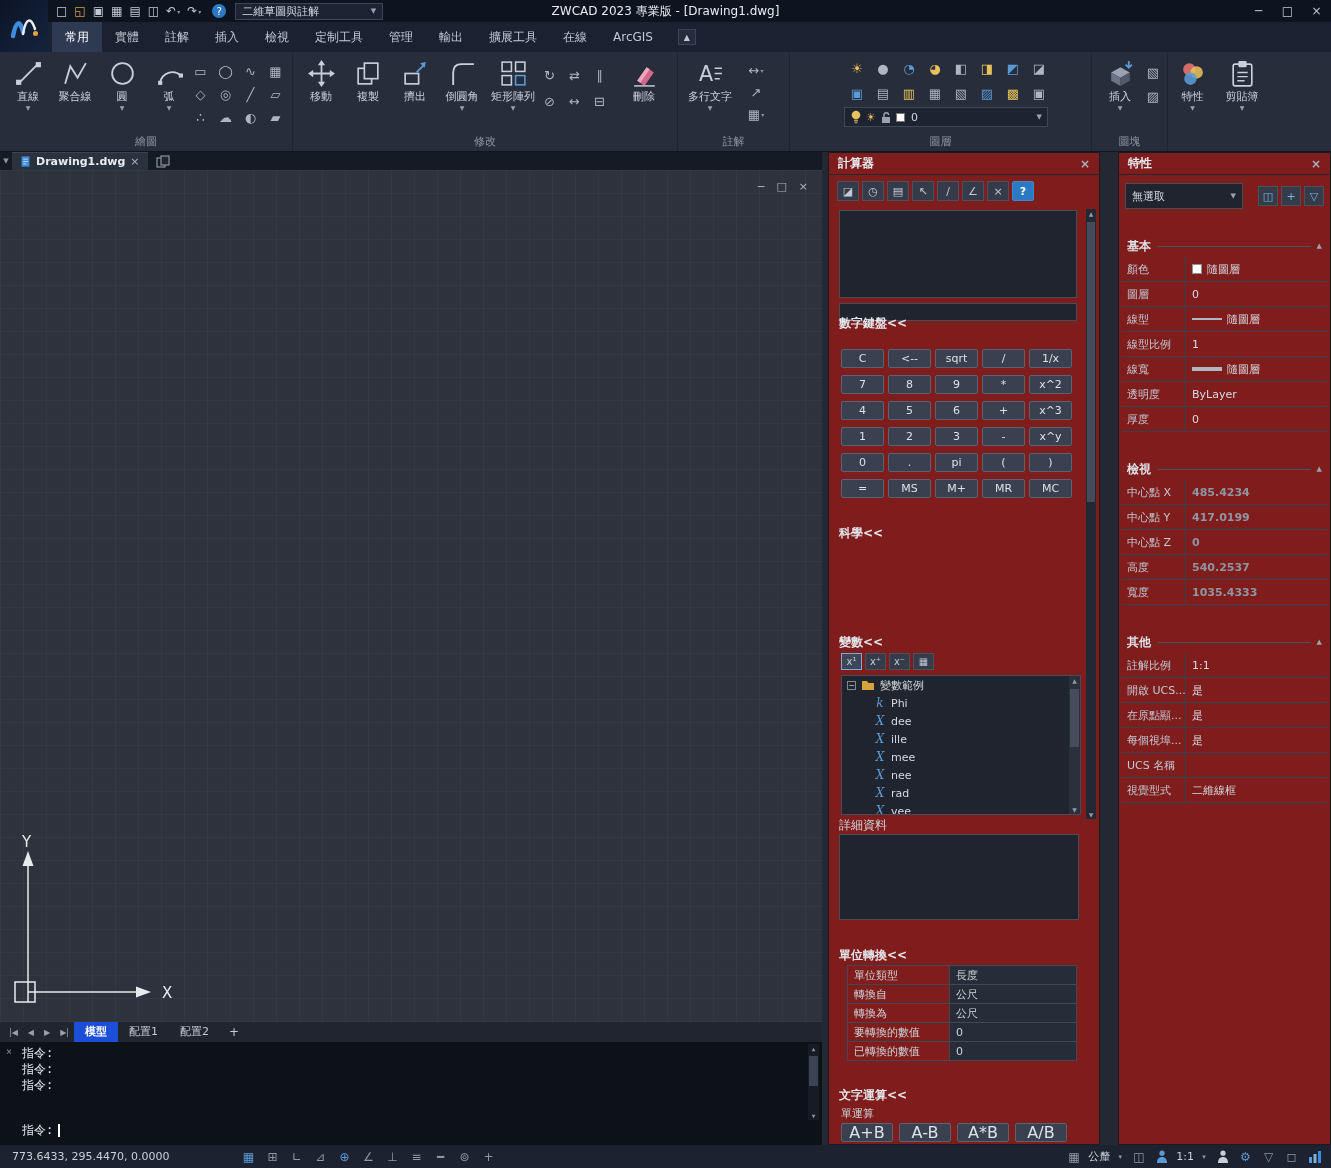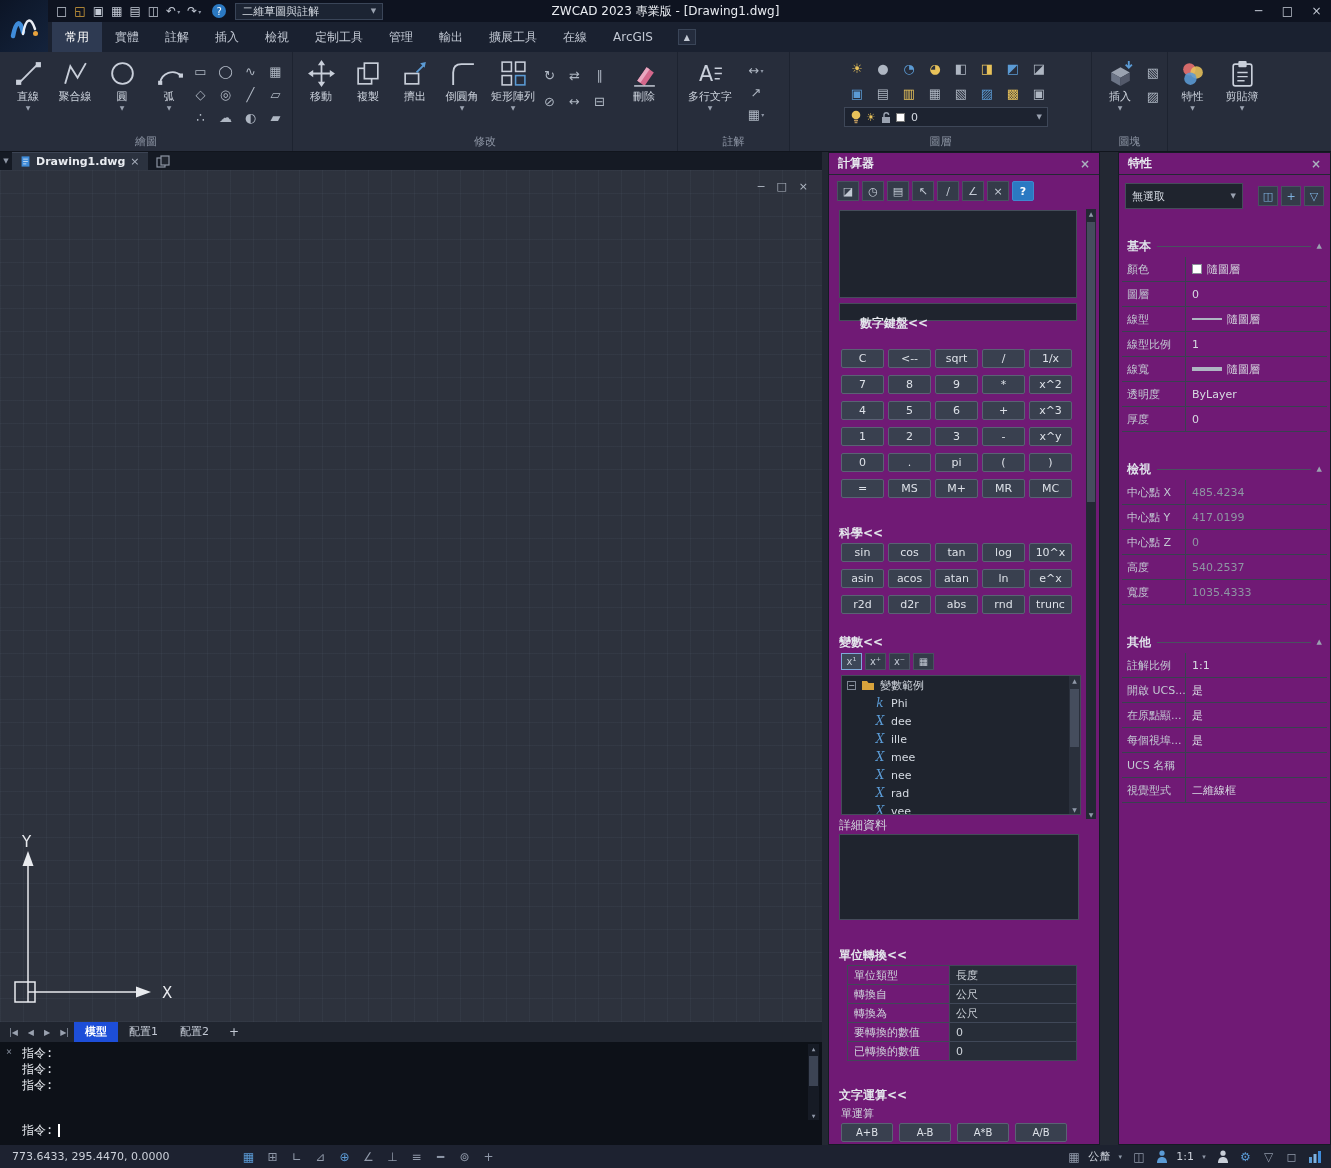--- a/index.html
+++ b/index.html
@@ -94,21 +94,21 @@
 
 #statusbar{position:absolute;top:1145px;left:0;width:100%;height:23px;background:#1d2230;display:flex;align-items:center;font-size:11px;}
 #coords{margin-left:12px;width:228px;color:#ccd1da;}
 #status-left{display:flex;gap:7px;}
 .stic{width:17px;height:17px;display:flex;align-items:center;justify-content:center;color:#8f98a8;font-size:12px;}
 .stic.small{width:8px;font-size:7px;}
 #status-right{margin-left:auto;display:flex;align-items:center;gap:6px;margin-right:8px;}
 .slabel{color:#ccd1da;}
 
 
-.palette{position:absolute;top:152px;height:993px;background:#701a75;border:1px solid #161b25;}
+.palette{position:absolute;top:152px;height:993px;background:#7f1d1d;border:1px solid #161b25;}
 .pal-title{height:22px;display:flex;align-items:center;padding:0 9px;font-size:12px;font-weight:bold;color:#e8ebf0;border-bottom:1px solid #232833;}
 .pal-close{margin-left:auto;color:#aab2bf;font-size:12px;}
 
 
 #calc{left:828px;width:272px;}
 #calc-toolbar{position:absolute;top:28px;left:8px;display:flex;gap:3px;}
 .ctb{width:22px;height:20px;background:#343b49;border:1px solid #495161;display:flex;align-items:center;justify-content:center;color:#c3c9d4;font-size:11px;}
 .ctb.help{background:#2b79c2;color:#fff;border-color:#3d8ad0;border-radius:2px;font-weight:bold;}
 #calc-display{position:absolute;top:57px;left:10px;width:238px;height:88px;background:#1f242e;border:1px solid #454c5a;}
 #calc-input{position:absolute;top:150px;left:10px;width:238px;height:18px;background:#1f242e;border:1px solid #454c5a;}
@@ -132,38 +132,38 @@
 #tree-scroll .thumb{position:absolute;left:1px;top:13px;width:9px;height:58px;background:#454d5d;}
 #calc-details-label{position:absolute;top:664px;left:10px;font-size:12px;color:#cfd4db;}
 #calc-details{position:absolute;top:681px;left:10px;width:240px;height:86px;background:#1f242e;border:1px solid #454c5a;}
 #units-table{position:absolute;top:812px;left:18px;width:230px;border-top:1px solid #404858;border-left:1px solid #404858;}
 .urow{display:flex;height:19px;border-bottom:1px solid #404858;}
 .ucell{display:flex;align-items:center;padding:0 6px;font-size:11px;color:#cfd4db;border-right:1px solid #404858;}
 .ucell.l{width:102px;flex:0 0 102px;}
 .ucell.v{flex:1;background:#272d38;}
 #textop-sub{position:absolute;top:953px;left:12px;font-size:11px;color:#cfd4db;}
 #textop-btns{position:absolute;top:970px;left:12px;display:flex;gap:6px;}
-.tbtn{width:52px;height:19px;background:#39404f;border:1px solid #5a6274;border-radius:2px;display:flex;align-items:center;justify-content:center;font-size:10px;color:#dde1e8;}
+.tbtn{width:52px;height:19px;background:#39404f;border:1px solid #5a6274;border-radius:2px;display:flex;align-items:center;justify-content:center;font-size:16px;color:#dde1e8;}
 
 
 #props{left:1118px;width:213px;}
 #props-head{position:absolute;top:30px;left:6px;right:6px;display:flex;align-items:center;gap:4px;}
 #sel-combo{flex:0 0 118px;height:20px;background:#1f242e;border:1px solid #454c5a;display:flex;align-items:center;padding:12px 6px;font-size:11px;color:#d5dae2;}
 #sel-combo .caret{margin-left:auto;font-size:7px;color:#9aa2b0;}
 .ptool{width:20px;height:20px;background:#343b49;border:1px solid #495161;color:#7fb2e0;font-size:11px;display:flex;align-items:center;justify-content:center;}
 #prop-sections{position:absolute;top:78px;left:0;right:0;}
 .psec{display:flex;align-items:center;gap:6px;padding:0 8px;height:22px;margin-top:4px;}
 .psec.later{margin-top:26px;}
 .psec-label{font-size:12px;font-weight:bold;color:#dfe3ea;}
 .psec-line{flex:1;height:1px;background:#4a5160;}
 .psec-caret{font-size:7px;color:#9aa2b0;}
 .prow{display:flex;height:25px;border-bottom:1px solid #394150;margin:0 3px;}
 .plabel{width:64px;flex:0 0 64px;display:flex;align-items:center;padding-left:5px;font-size:11px;color:#c2c8d2;border-right:1px solid #394150;white-space:nowrap;overflow:hidden;}
 .pvalue{flex:1;display:flex;align-items:center;padding-left:6px;font-size:11px;color:#d7dbe2;gap:5px;white-space:nowrap;overflow:hidden;}
-.pvalue.dim{color:#8e96a3;}
+.pvalue.dim{color:#8e96a3;font-weight:bold;}
 .swatch{width:10px;height:10px;background:#fff;border:1px solid #8a8f99;flex:0 0 10px;}
 .lineswatch{width:30px;height:2px;background:#aeb6c2;flex:0 0 30px;}
 .lineswatch.thick{height:4px;}
 </style>
 </head>
 <body>
 
 <div id="app">
 
   <div id="titlebar">
@@ -595,21 +595,21 @@
         <div class="ctb">×</div>
         <div class="ctb help">?</div>
       </div>
     <div id="calc-display"></div>
     <div id="calc-input"></div>
     <div id="calc-scroll">
       <span class="a" style="top:1px;">▲</span>
       <span class="thumb"></span>
       <span class="a" style="bottom:1px;">▼</span>
     </div>
-    <div class="calc-h" style="top:162px;margin-left:21px;">數字鍵盤&lt;&lt;</div>
+    <div class="calc-h" style="top:162px;">數字鍵盤&lt;&lt;</div>
     <div id="numpad">
         <div class="cbtn">C</div>
         <div class="cbtn">&lt;--</div>
         <div class="cbtn">sqrt</div>
         <div class="cbtn">/</div>
         <div class="cbtn">1/x</div>
         <div class="cbtn">7</div>
         <div class="cbtn">8</div>
         <div class="cbtn">9</div>
         <div class="cbtn">*</div>
@@ -629,37 +629,20 @@
         <div class="cbtn">pi</div>
         <div class="cbtn">(</div>
         <div class="cbtn">)</div>
         <div class="cbtn">=</div>
         <div class="cbtn">MS</div>
         <div class="cbtn">M+</div>
         <div class="cbtn">MR</div>
         <div class="cbtn">MC</div>
       </div>
     <div class="calc-h" style="top:372px;">科學&lt;&lt;</div>
-    <div id="sci">
-        <div class="cbtn">sin</div>
-        <div class="cbtn">cos</div>
-        <div class="cbtn">tan</div>
-        <div class="cbtn">log</div>
-        <div class="cbtn">10^x</div>
-        <div class="cbtn">asin</div>
-        <div class="cbtn">acos</div>
-        <div class="cbtn">atan</div>
-        <div class="cbtn">ln</div>
-        <div class="cbtn">e^x</div>
-        <div class="cbtn">r2d</div>
-        <div class="cbtn">d2r</div>
-        <div class="cbtn">abs</div>
-        <div class="cbtn">rnd</div>
-        <div class="cbtn">trunc</div>
-      </div>
     <div class="calc-h" style="top:481px;">變數&lt;&lt;</div>
     <div id="var-toolbar">
         <div class="vtb active">x¹</div>
         <div class="vtb">x⁺</div>
         <div class="vtb">x⁻</div>
         <div class="vtb">▦</div>
       </div>
     <div id="var-tree">
 
     <div class="trow">

